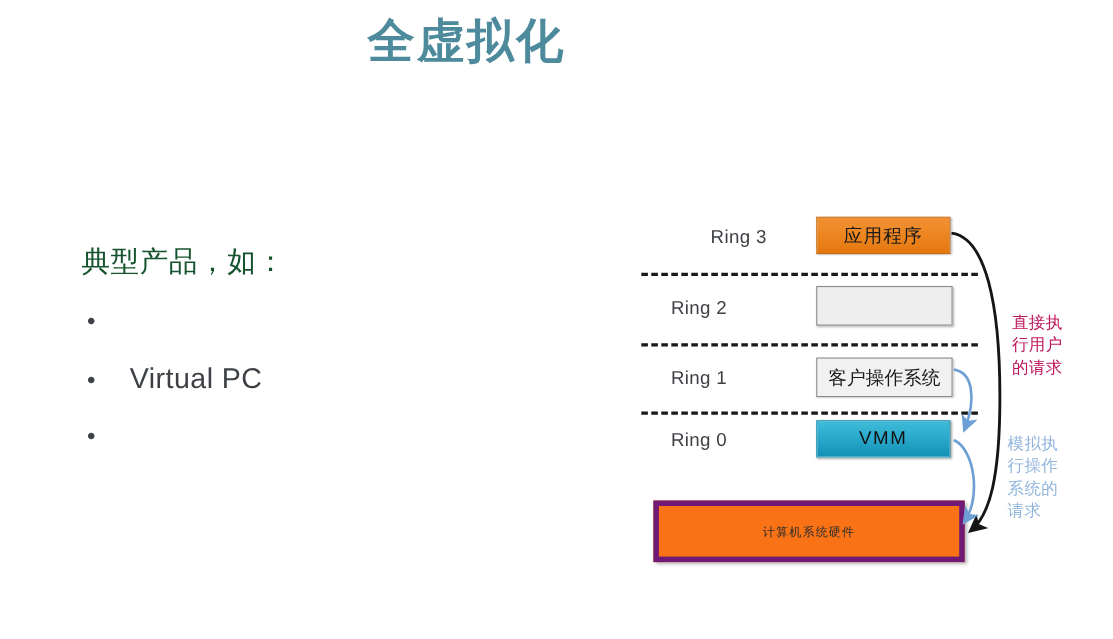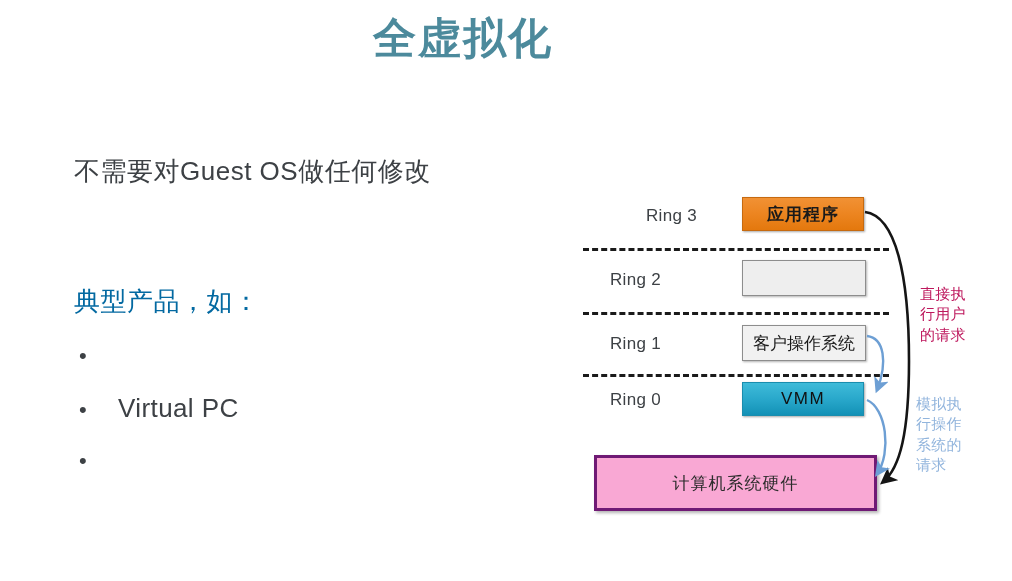--- a/index.html
+++ b/index.html
@@ -21,41 +21,40 @@
     left: 0;
     top: 14px;
     width: 848px;
     text-align: center;
     font-size: 43px;
     font-weight: bold;
     letter-spacing: 2px;
     color: #4c8a9c;
     line-height: 1.15;
     white-space: nowrap;
-    padding-left: 39px;
   }
 
   
   #left-col {
     position: absolute;
     left: 74px;
     top: 155px;
     width: 470px;
   }
   #headline-1 {
     font-size: 26px;
     color: #3d4145;
     line-height: 1.3;
     letter-spacing: 0.5px;
     white-space: nowrap;
   }
   #headline-2 {
-    margin-top: 96px;
+    margin-top: 66px;
     font-size: 26px;
-    color: #0369a1;
+    color: #14532d;
     line-height: 1.3;
     letter-spacing: 0.5px;
     white-space: nowrap;
   }
   .bullet-row {
     display: flex;
     align-items: baseline;
     margin-top: 26px;
     font-size: 26px;
     color: #3d4145;
@@ -110,21 +109,20 @@
   .box-app {
     left: 164px;
     top: 11px;
     width: 122px;
     height: 34px;
     background: linear-gradient(180deg, #f19134 0%, #ed8622 45%, #e4780d 100%);
     border: 1px solid #c66a10;
     color: #1a1a1a;
     letter-spacing: 1px;
     box-shadow: 1px 1px 2px rgba(0,0,0,0.35);
-    font-weight: bold;
   }
   .box-empty {
     left: 164px;
     top: 74px;
     width: 124px;
     height: 36px;
     background: #eeeeee;
     border: 1px solid #8d8d8d;
     box-shadow: 1px 1px 2px rgba(0,0,0,0.3);
   }
@@ -147,24 +145,24 @@
     border: 1px solid #1a8dae;
     color: #101010;
     letter-spacing: 1.5px;
     box-shadow: 1px 1px 2px rgba(0,0,0,0.35);
   }
   .box-hw {
     left: 16px;
     top: 269px;
     width: 283px;
     height: 56px;
-    background: #f9a8d4;
-    border: 3px solid #701a75;
+    background: #f97316;
+    border: 5px solid #701a75;
     color: #2c2c2c;
-    font-size: 17px;
+    font-size: 11px;
     letter-spacing: 1px;
     box-shadow: 2px 2px 3px rgba(0,0,0,0.3);
   }
 
   .annot {
     position: absolute;
     font-size: 15px;
     line-height: 1.35;
     letter-spacing: 0.3px;
     text-align: left;
@@ -191,21 +189,20 @@
     pointer-events: none;
   }
 </style>
 </head>
 <body>
 
 <div id="slide-title">全虚拟化</div>
 
 <div id="left-col">
 
-  <div id="headline-1">不需要对Guest OS做任何修改</div>
 
   <div id="headline-2">典型产品，如：</div>
 
   <div class="bullet-row">
     <span class="bullet-dot">•</span>
   </div>
 
   <div class="bullet-row">
     <span class="bullet-dot">•</span>
     <span class="bullet-text">Virtual PC</span>

